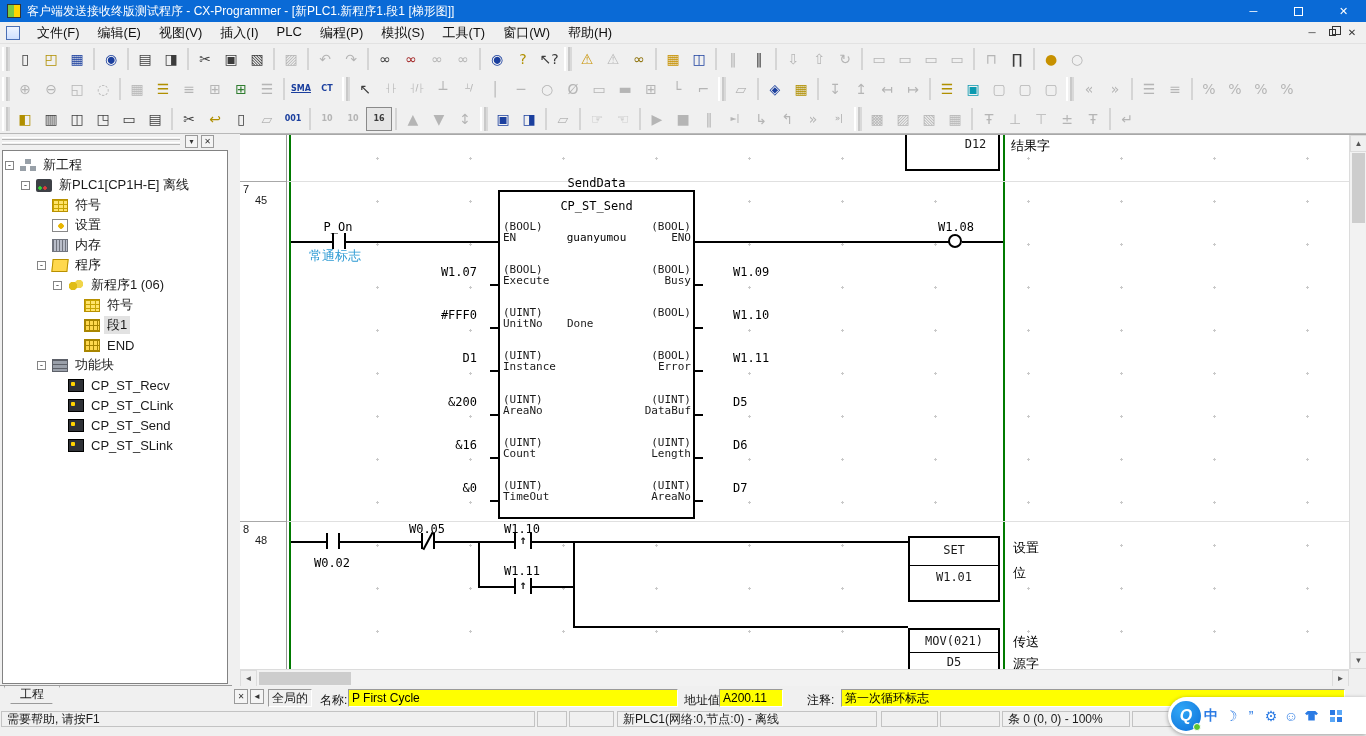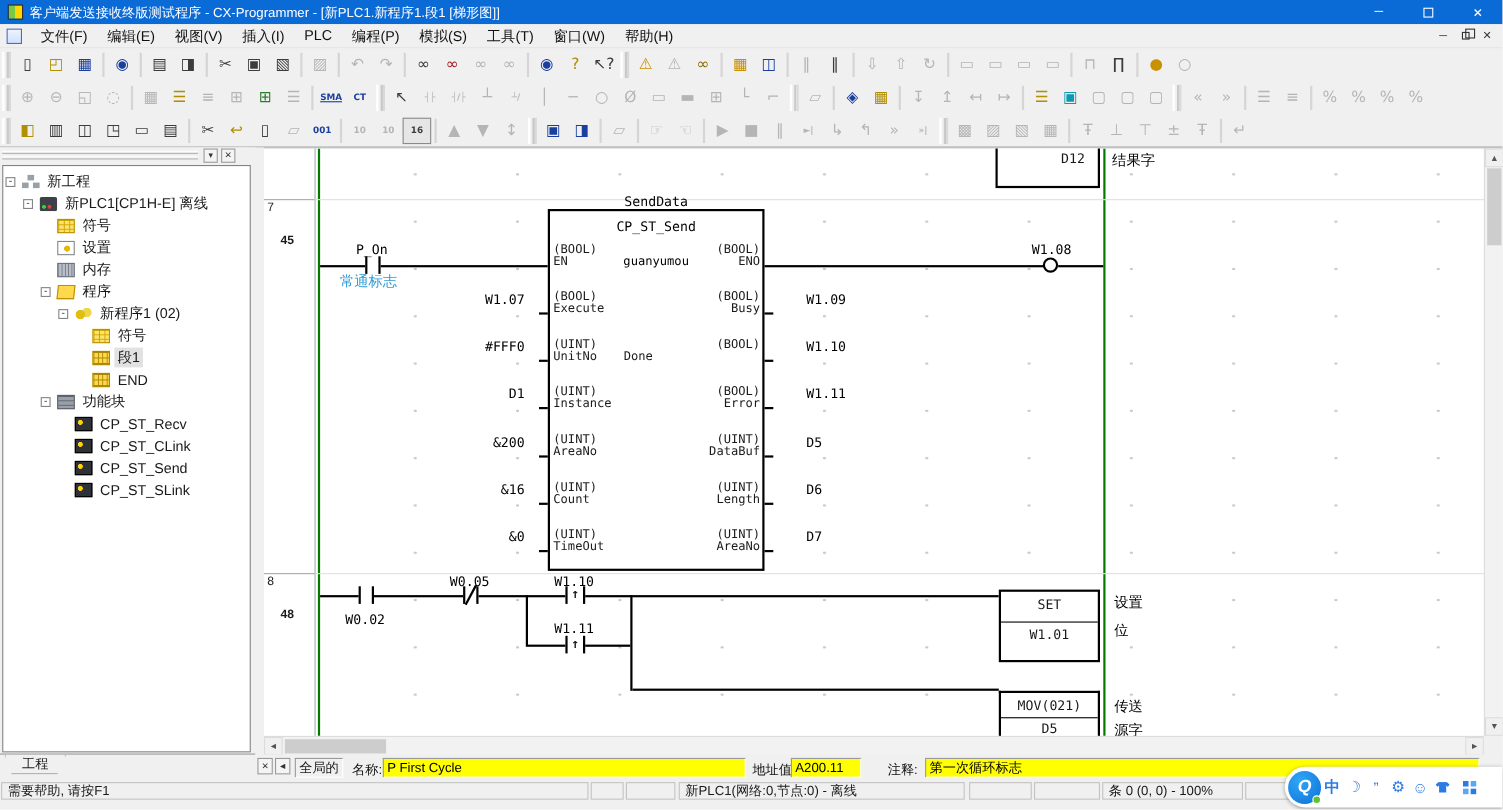--- a/index.html
+++ b/index.html
@@ -60,21 +60,21 @@
   .ic-fbfolder { background:#9aa0aa; border:1px solid #5c6068; background-image:linear-gradient(#5c6068 1px,transparent 1px); background-size:100% 4px; }
   .ic-fb { background-color:#2e3136; border:1px solid #000; background-image:radial-gradient(circle at 4px 4px,#ffd400 0 2px,transparent 2.5px); }
   #tree-tabrow { position:absolute; left:0; bottom:2px; width:232px; height:19px; border-top:1px solid #9a9a9a; background:#f0f0f0; }
   #tree-tab { position:absolute; left:4px; top:0px; width:56px; height:18px; background:#f0f0f0; border-left:1px solid #9a9a9a; border-right:1px solid #9a9a9a; border-bottom:1px solid #9a9a9a; clip-path:polygon(0 0,100% 0,86% 100%,12% 100%); font-size:12px; text-align:center; line-height:16px; }
 
   
   #ladder { position:absolute; left:240px; top:134px; width:1126px; height:552px; background:#f0f0f0; border-top:1px solid #a8a8a8; }
   #gutter { position:absolute; left:0; top:0; width:47px; height:534px; background:#fff; border-right:1px solid #9a9a9a; font-size:11px; }
   .gcell { position:absolute; left:0; width:46px; border-top:1px solid #a8a8a8; }
   .gr { position:absolute; left:3px; top:1px; }
-  .gs { position:absolute; left:15px; top:31px;font-weight:bold; }
+  .gs { position:absolute; left:15px; top:12px; }
   #canvas { position:absolute; left:47px; top:0; width:1062px; height:534px; background:#fff; overflow:hidden;
     background-image:radial-gradient(circle,#c9c9c9 1px,transparent 1.4px); background-size:93px 43px; background-position:44px 2px; }
   .wire { position:absolute; background:#000; }
   .busline { position:absolute; width:2px; top:0; height:534px; background:#007a00; }
   .rsep { position:absolute; left:0; width:1062px; height:1px; background:#e0e0e0; }
   .cbar { position:absolute; width:2px; height:16px; background:#000; }
   .ncslash { position:absolute; width:20px; height:2px; background:#000; transform:rotate(-62deg); }
   .uparrow { position:absolute; width:14px; text-align:center; font-family:"DejaVu Sans Mono",monospace; font-size:12px; font-weight:bold; }
   .opd { position:absolute; font-family:"DejaVu Sans Mono",monospace; font-size:12px; color:#000; }
   .lblc { text-align:center; }
@@ -605,21 +605,21 @@
         <span class="tlabel">内存</span>
       </div>
       <div class="trow" style="padding-left: 34px;">
         <span class="exp">-</span>
         <span class="ic ic-programs"></span>
         <span class="tlabel">程序</span>
       </div>
       <div class="trow" style="padding-left: 50px;">
         <span class="exp">-</span>
         <span class="ic ic-program"></span>
-        <span class="tlabel">新程序1 (02)</span>
+        <span class="tlabel">新程序1 (06)</span>
       </div>
       <div class="trow" style="padding-left: 66px;">
         <span class="noexp"></span>
         <span class="ic ic-symbols"></span>
         <span class="tlabel">符号</span>
       </div>
       <div class="trow" style="padding-left: 66px;">
         <span class="noexp"></span>
         <span class="ic ic-section"></span>
         <span class="tlabel sel">段1</span>

